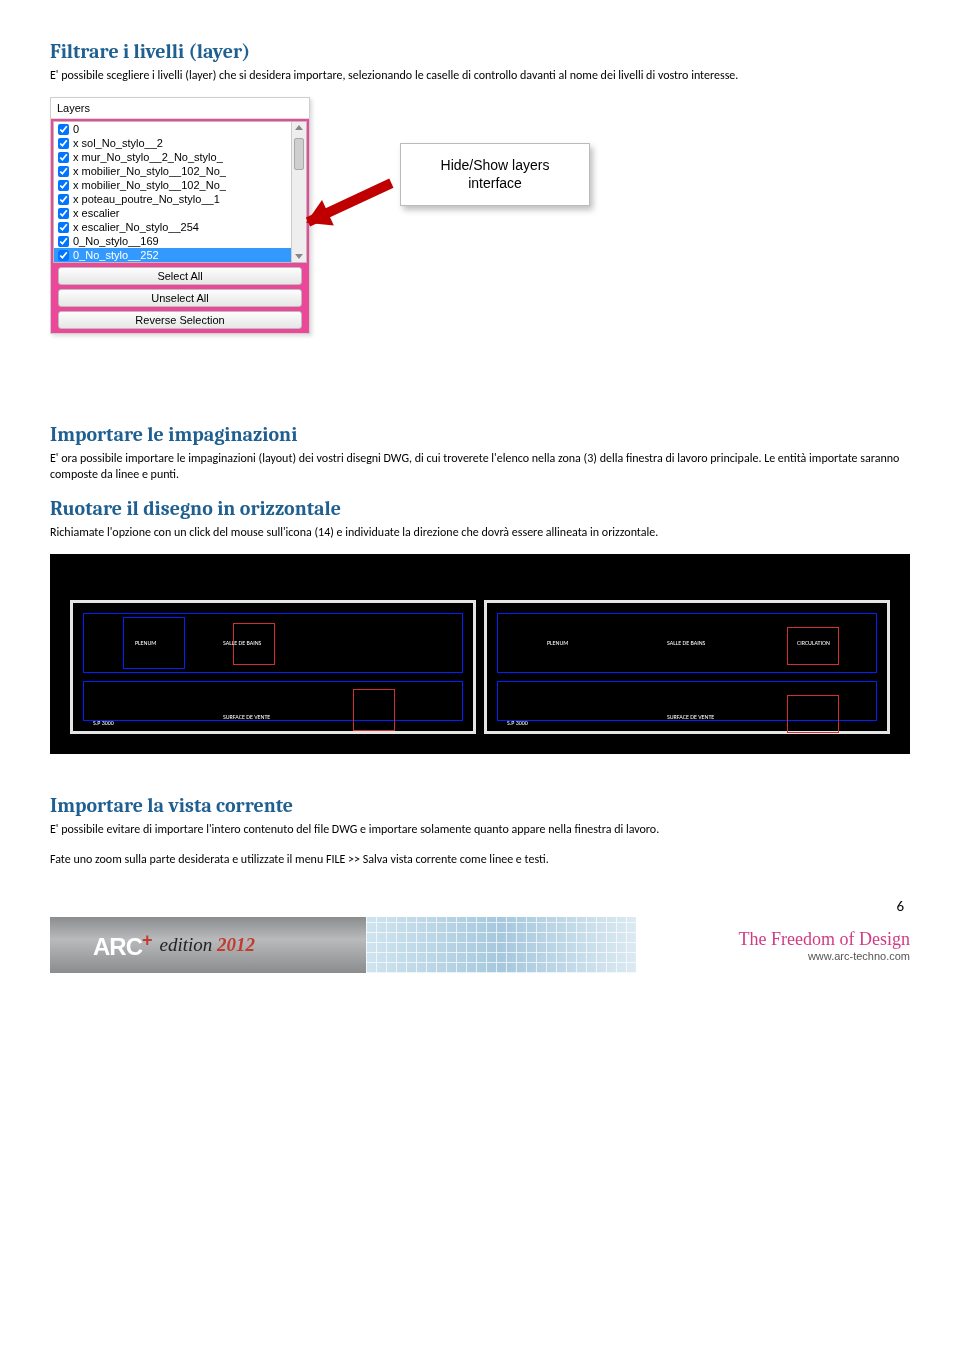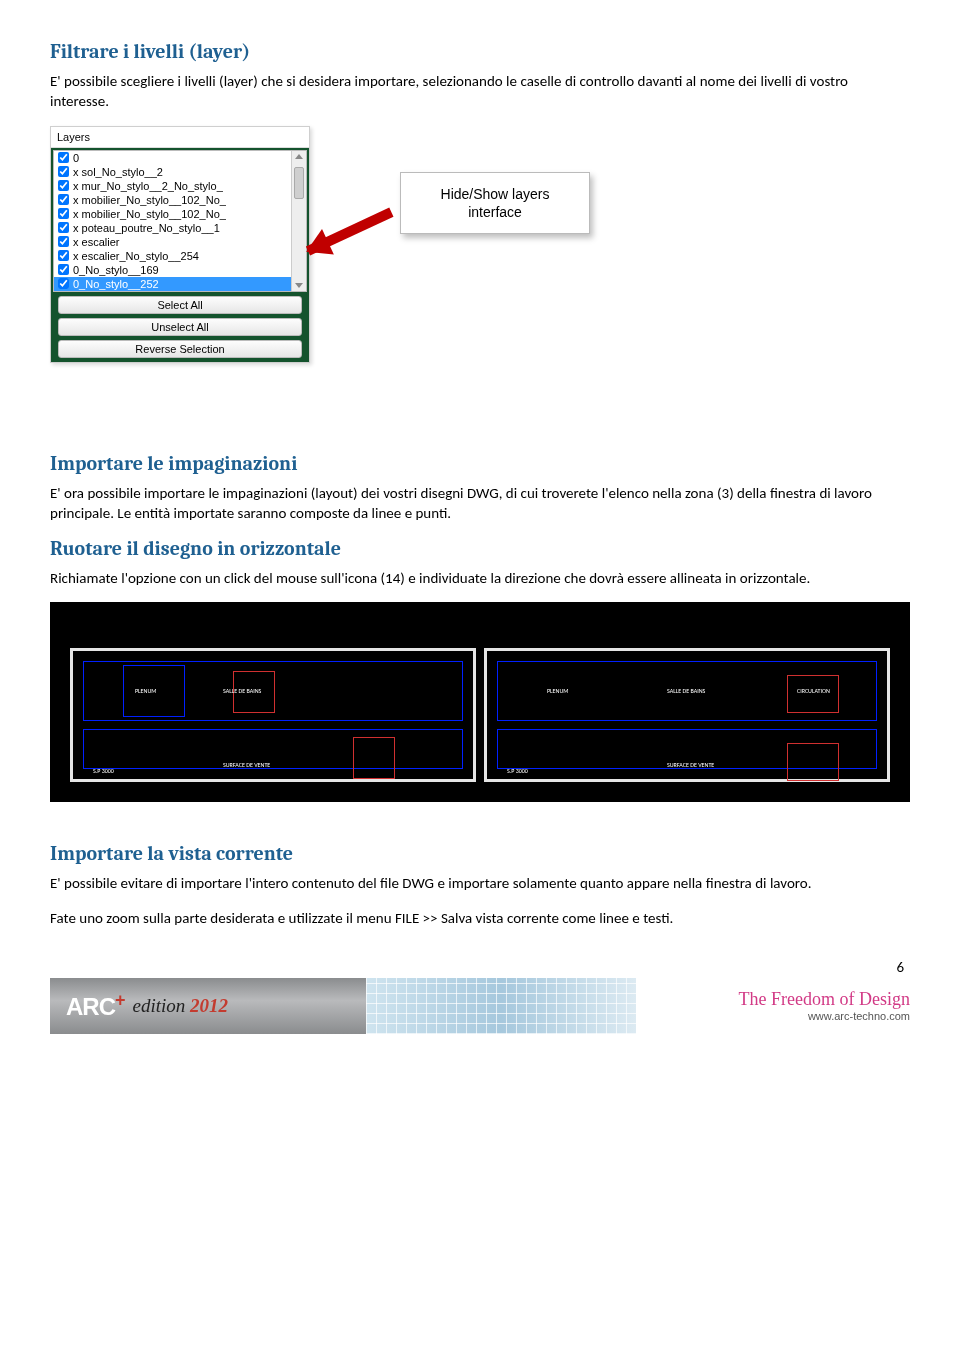--- a/index.html
+++ b/index.html
@@ -14,36 +14,36 @@
     padding: 40px 50px 0 50px;
   }
   .heading-blue {
     color: #1f6091;
     font-family: Cambria, Georgia, serif;
     font-weight: bold;
     font-size: 20px;
     margin: 0 0 4px 0;
   }
   .body-text {
-    font-size: 15px;
+    font-size: 12px;
     line-height: 1.35;
-    margin: 8px 0 14px 0;
+    margin: 0 0 14px 0;
   }
   
   .shot-wrap {
     position: relative;
     width: 580px;
     height: 300px;
     margin: 6px 0 26px 0;
   }
   .layers-panel {
     position: absolute;
     left: 0; top: 0;
     width: 258px;
-    background: #14532d;
+    background: #ec4899;
     border: 1px solid #cfcfcf;
     font-family: Tahoma, Arial, sans-serif;
     font-size: 11px;
     box-shadow: 2px 2px 4px rgba(0,0,0,0.15);
   }
   .layers-title {
     padding: 4px 6px;
     background: #fff;
     border-bottom: 1px solid #ddd;
   }
@@ -190,20 +190,21 @@
     align-items: center;
     padding-left: 16px;
     position: relative;
   }
   .arc-logo {
     color: #fff;
     font-family: Arial, sans-serif;
     font-weight: bold;
     font-size: 24px;
     letter-spacing: -1px;
+    margin-left: 27px;
   }
   .arc-logo .plus {
     color: #c33b2f;
     font-size: 18px;
     vertical-align: super;
   }
   .edition {
     margin-left: 8px;
     font-family: Georgia, serif;
     font-style: italic;

